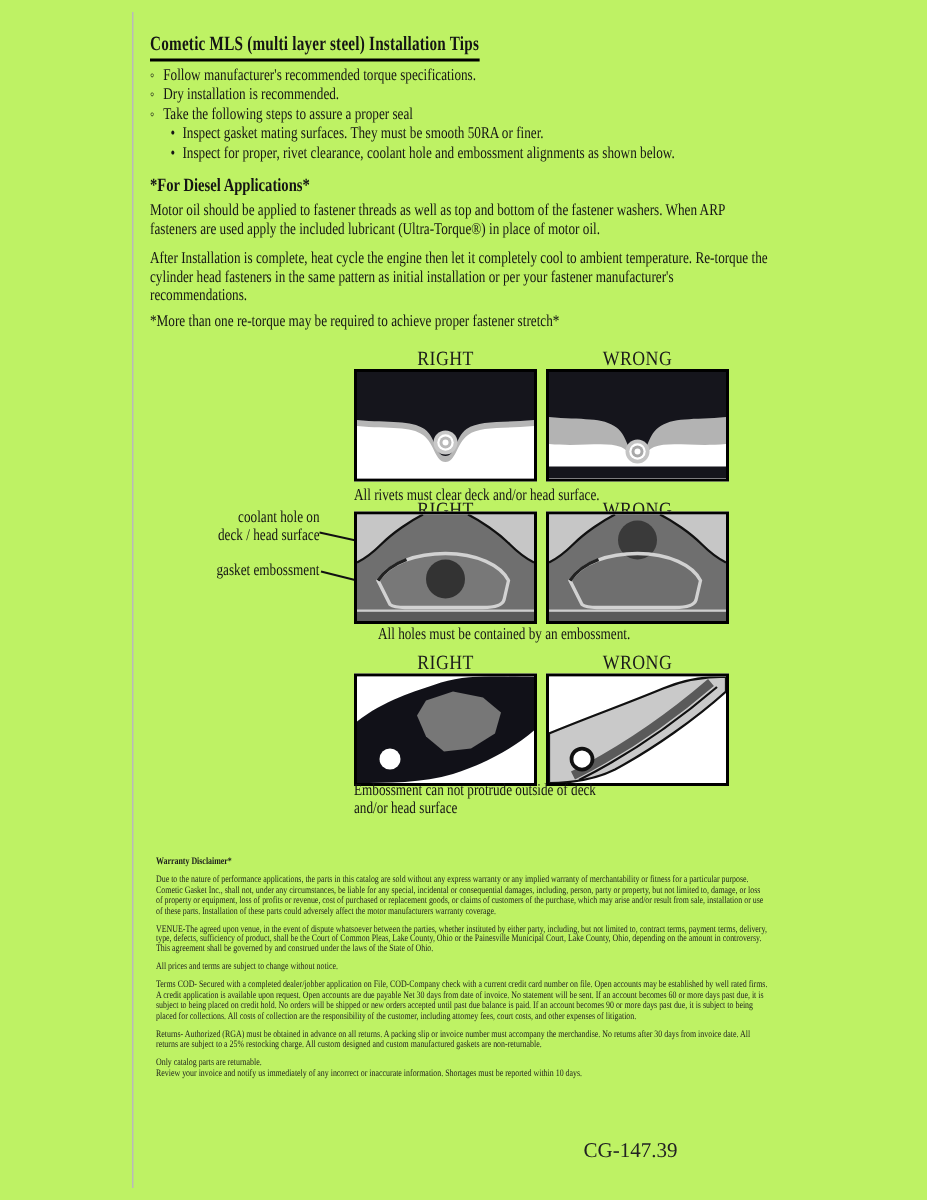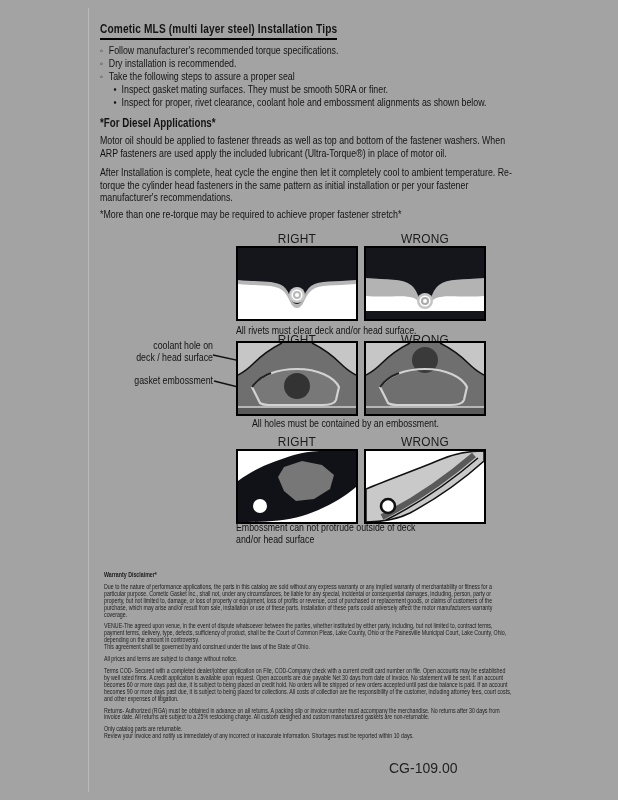--- a/index.html
+++ b/index.html
@@ -1,18 +1,18 @@
 <!DOCTYPE html>
 <html><head>
 <meta charset="utf-8">
 <style>
   html,body { margin:0; padding:0; background:#ffffff; }
   #page {
-    position:relative; width:618px; height:800px; background:#a3a3a3;
-    font-family:Liberation Sans, sans-serif; color:#141414; overflow:hidden;
+    position:relative; width:618px; height:800px; background:#bef264;
+    font-family:Liberation Serif, serif; color:#141414; overflow:hidden;
   }
   
   .cond { transform:scaleX(0.80); transform-origin:0 0; }
   .title {
     position:absolute; left:100px; top:21px;
     font-size:13.5px; font-weight:bold; letter-spacing:0.2px; white-space:nowrap;
     border-bottom:2.5px solid #000; padding-bottom:2px;
     transform:scaleX(0.75); transform-origin:0 0;
   }
   .bullets { position:absolute; left:100px; top:44px; width:515px; font-size:11px; line-height:13px; }
@@ -175,15 +175,15 @@
     <p>Due to the nature of performance applications, the parts in this catalog are sold without any express warranty or any implied warranty of merchantability or fitness for a particular purpose.  Cometic Gasket Inc., shall not, under any circumstances, be liable for any special, incidental or consequential damages, including, person, party or property, but not limited to, damage, or loss of property or equipment, loss of profits or revenue, cost of purchased or replacement goods, or claims of customers of the purchase, which may arise and/or result from sale, installation or use of these parts.  Installation of these parts could adversely affect the motor manufacturers warranty coverage.</p>
     <p class="tight">VENUE-The agreed upon venue, in the event of dispute whatsoever between the parties, whether instituted by either party, including, but not limited to, contract terms, payment terms, delivery, type, defects, sufficiency of product, shall be the Court of Common Pleas, Lake County, Ohio or the Painesville Municipal Court, Lake County, Ohio, depending on the amount in controversy.</p>
     <p>This agreement shall be governed by and construed under the laws of the State of Ohio.</p>
     <p>All prices and terms are subject to change without notice.</p>
     <p>Terms COD- Secured with a completed dealer/jobber application on File, COD-Company check with a current credit card number on file.  Open accounts may be established by well rated firms.  A credit application is available upon request.  Open accounts are due payable Net 30 days from date of invoice.  No statement will be sent.  If an account becomes 60 or more days past due, it is subject to being placed on credit hold.  No orders will be shipped or new orders accepted until past due balance is paid.  If an account becomes 90 or more days past due, it is subject to being placed for collections.  All costs of collection are the responsibility of the customer, including attorney fees, court costs, and other expenses of litigation.</p>
     <p>Returns- Authorized (RGA) must be obtained in advance on all returns.  A packing slip or invoice number must accompany the merchandise.  No returns after 30 days from invoice date.  All returns are subject to a 25% restocking charge.  All custom designed and custom manufactured gaskets are non-returnable.</p>
     <p class="tight">Only catalog parts are returnable.</p>
     <p>Review your invoice and notify us immediately of any incorrect or inaccurate information.  Shortages must be reported within 10 days.</p>
   </div>
 
-  <div class="footer-code">CG-109.00</div>
+  <div class="footer-code">CG-147.39</div>
 
 </div>
 
 </body></html>

